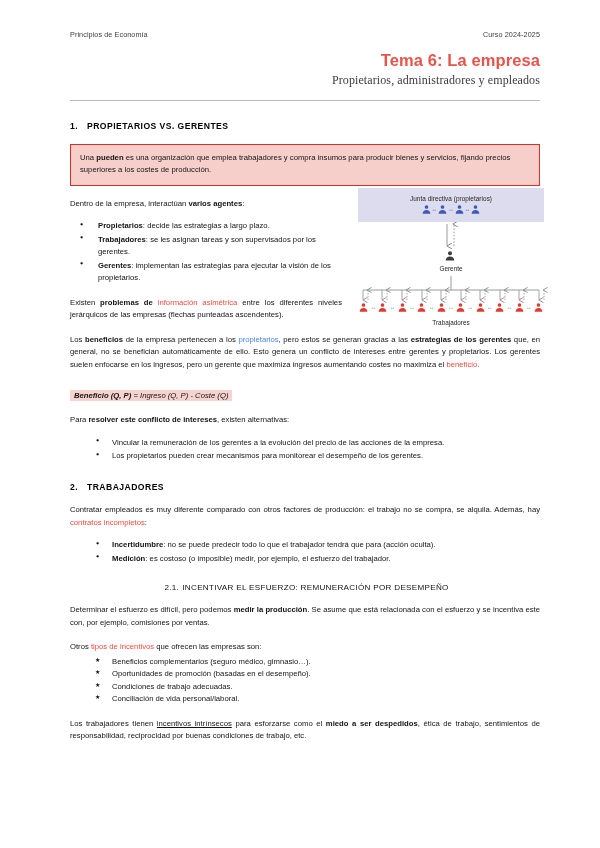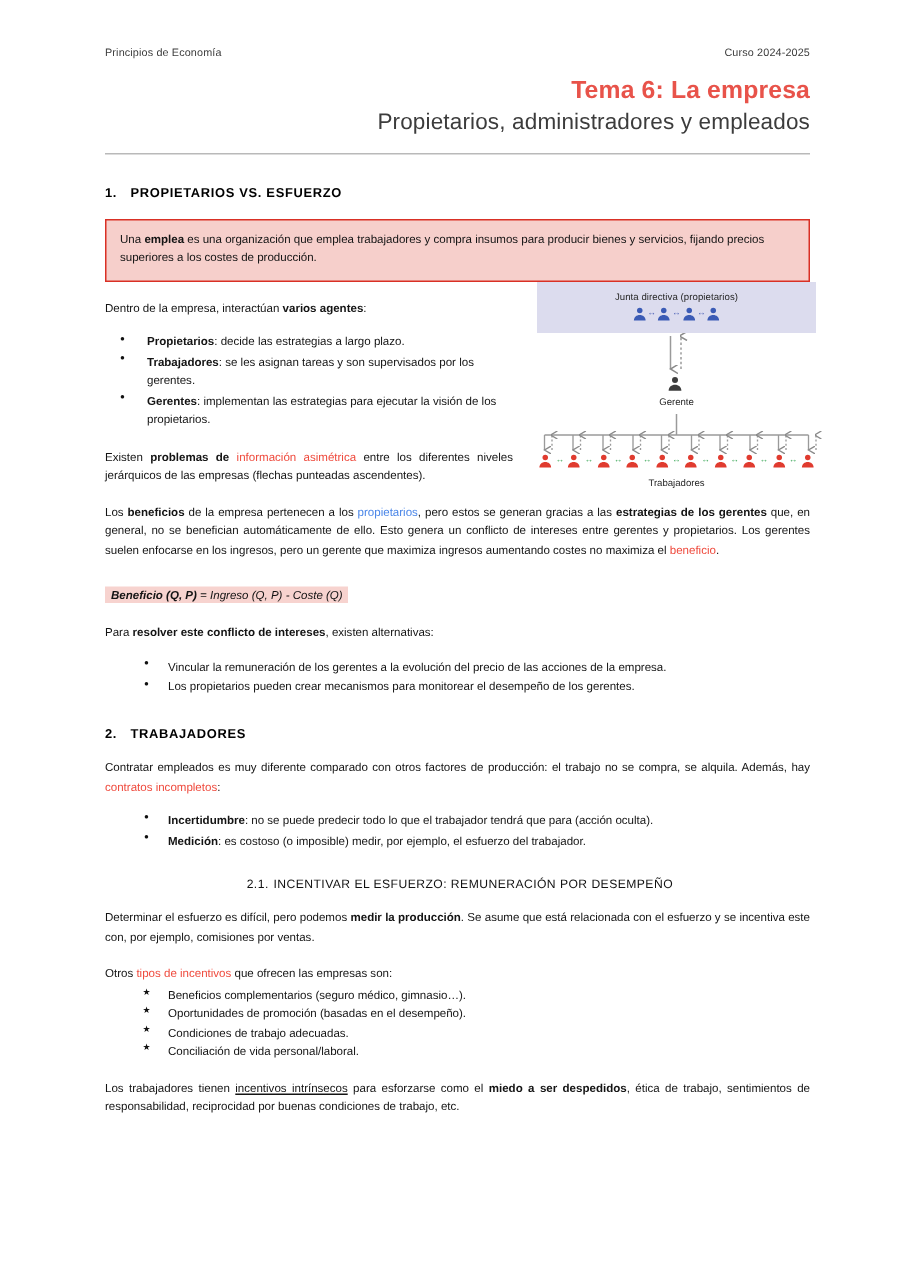--- a/index.html
+++ b/index.html
@@ -34,24 +34,25 @@
     text-align: right;
   }
   .main-title {
     font-size: 16.5px;
     font-weight: bold;
     color: #e8534a;
     letter-spacing: .1px;
     line-height: 1.15;
   }
   .sub-title {
-    font-size: 15px;
+    font-size: 12px;
     color: #3c3c3c;
     margin-top: 3px;
     letter-spacing: .1px;
+    font-family: Liberation Serif, serif;
   }
   .rule {
     border: none;
     border-top: 1px solid #b9b9b9;
     margin: 12px 0 0 0;
   }
 
   
   h2.section {
     font-size: 8.6px;
@@ -243,25 +244,25 @@
     <span>Curso 2024-2025</span>
   </div>
 
   <div class="title-block">
     <div class="main-title">Tema 6: La empresa</div>
     <div class="sub-title">Propietarios, administradores y empleados</div>
   </div>
   <hr class="rule">
 
   <h2 class="section">
-    <span class="num">1.</span><span>PROPIETARIOS VS. ESFUERZO</span>
+    <span class="num">1.</span><span>PROPIETARIOS VS. GERENTES</span>
   </h2>
 
   <div class="def-box">
-    <span>Una </span><b>emplea</b><span> es una organización que emplea trabajadores y compra insumos para producir bienes y servicios, fijando precios superiores a los costes de producción.</span>
+    <span>Una </span><b>pueden</b><span> es una organización que emplea trabajadores y compra insumos para producir bienes y servicios, fijando precios superiores a los costes de producción.</span>
   </div>
 
   <p class="body narrow left">
     <span>Dentro de la empresa, interactúan </span><b>varios agentes</b><span>:</span>
   </p>
 
   <ul class="dots narrow">
     <li><b>Propietarios</b><span>: decide las estrategias a largo plazo.</span></li>
     <li><b>Trabajadores</b><span>: se les asignan tareas y son supervisados por los gerentes.</span></li>
     <li><b>Gerentes</b><span>: implementan las estrategias para ejecutar la visión de los propietarios.</span></li>

